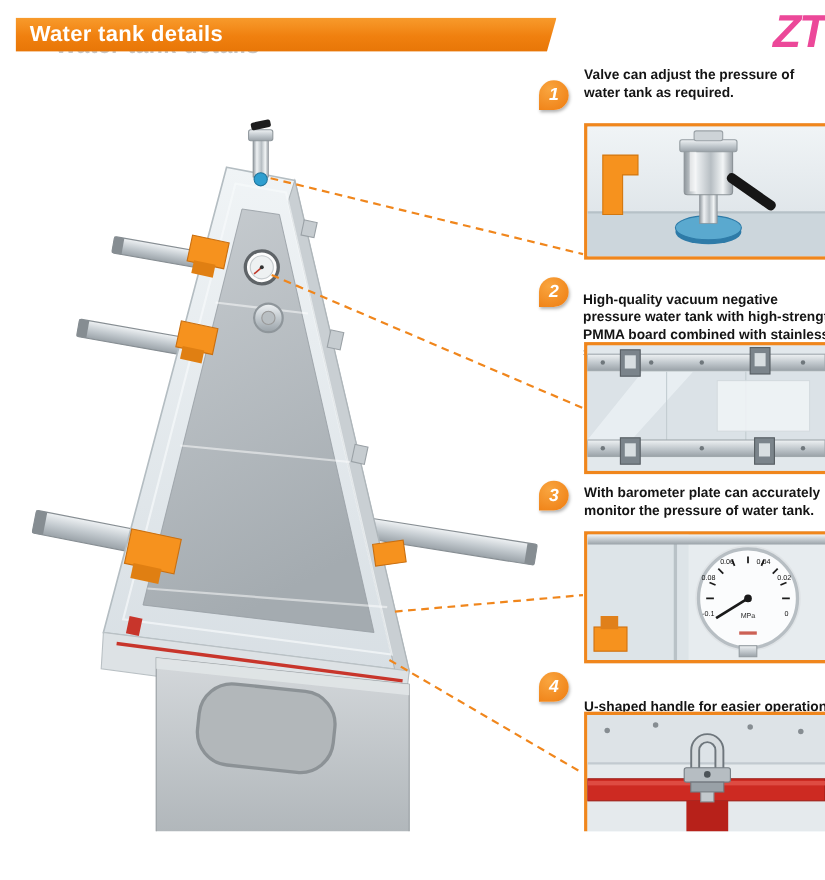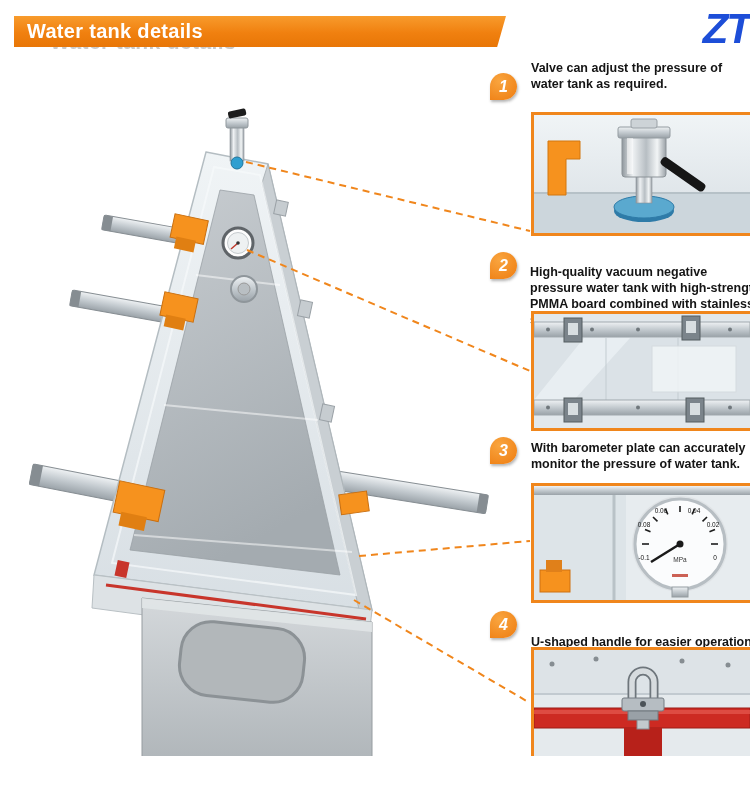--- a/index.html
+++ b/index.html
@@ -14,21 +14,21 @@
   }
   .banner {
     position:absolute; left:0; top:16px; width:492px; height:31px; z-index:3;
     background:linear-gradient(180deg,#f89b2c 0%,#f0800f 55%,#e87607 100%);
     clip-path:polygon(0 0,100% 0,98.2% 100%,0 100%);
     display:flex; align-items:center;
   }
   .banner-title { color:#ffffff; font-size:20px; font-weight:bold; padding-left:13px; letter-spacing:.3px; }
   .logo {
     position:absolute; right:14px; top:5px; z-index:3;
-    font-size:42px; font-weight:bold; font-style:italic; color:#1d4ed8; letter-spacing:-2px;
+    font-size:42px; font-weight:bold; font-style:italic; color:#ec4899; letter-spacing:-2px;
   }
   
   .badge {
     position:absolute; width:27px; height:27px; z-index:2;
     background:radial-gradient(circle at 35% 30%,#f9a53f,#ee7c10);
     border-radius:50% 50% 50% 0;
     box-shadow:1px 2px 3px rgba(0,0,0,.3);
     display:flex; align-items:center; justify-content:center;
     color:#ffffff; font-weight:bold; font-style:italic; font-size:16px;
   }

